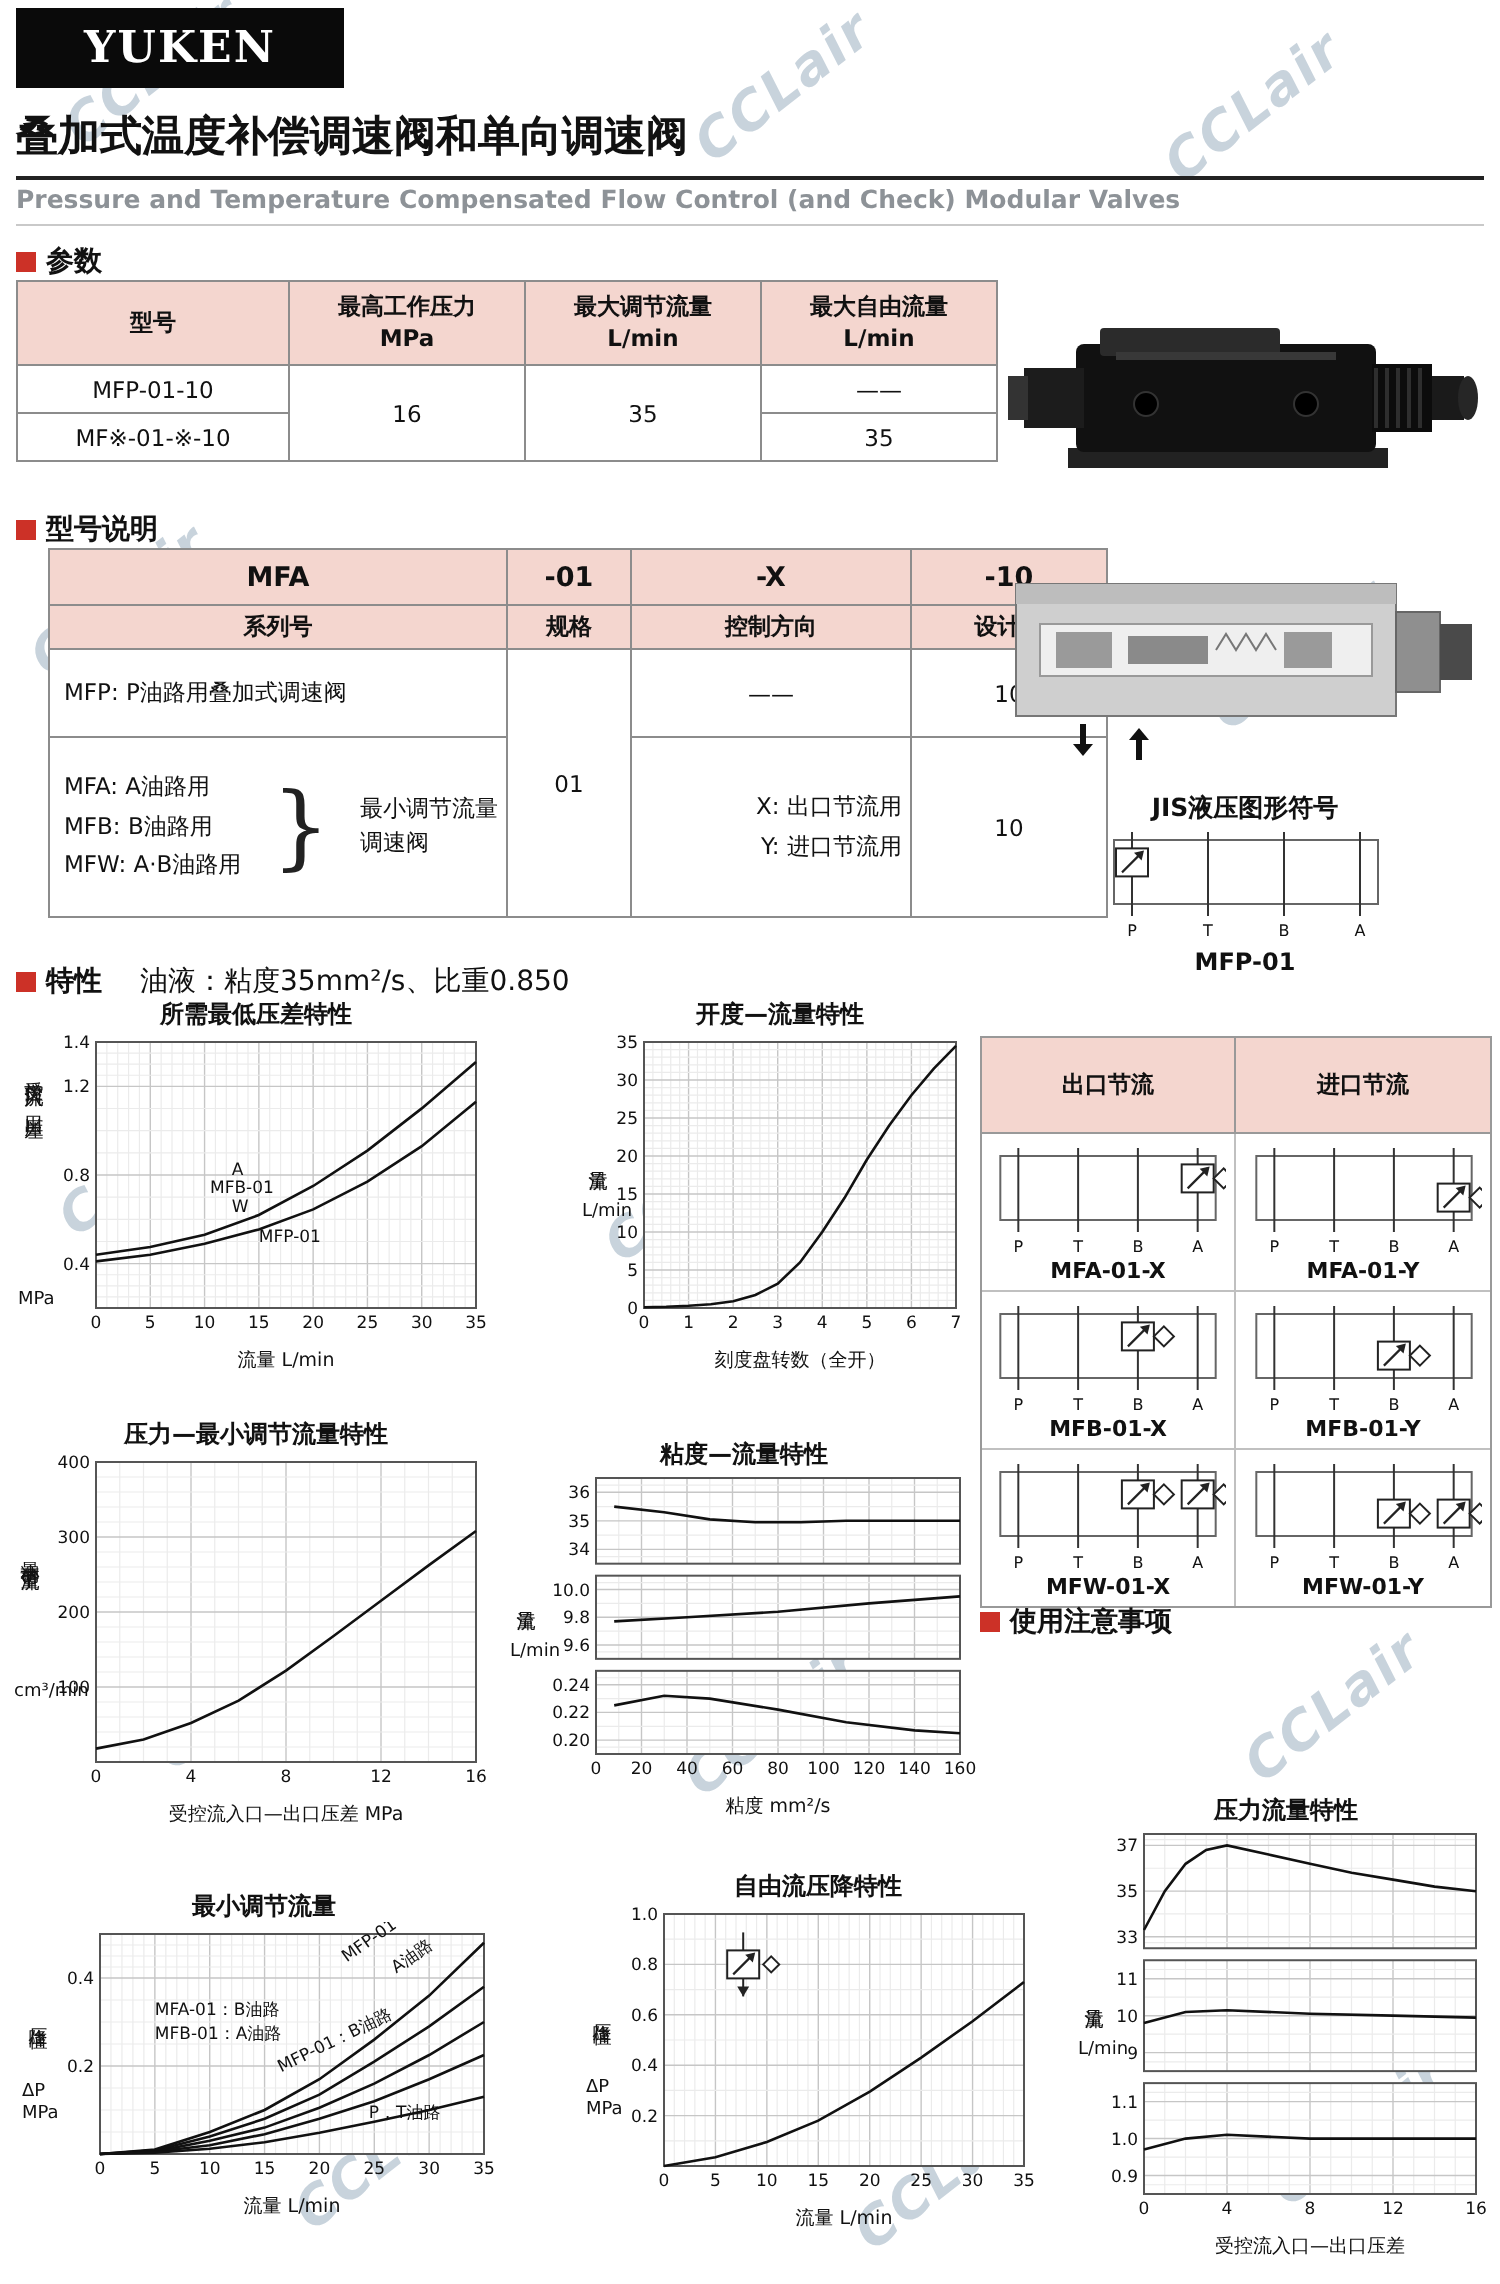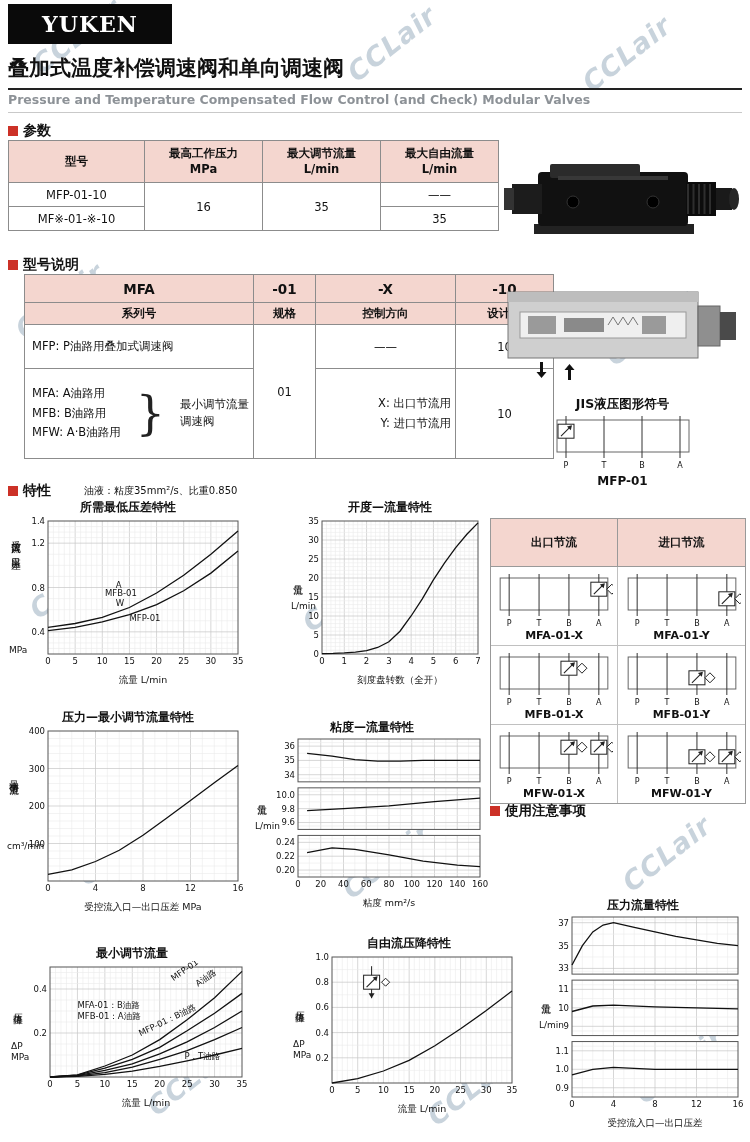--- a/index.html
+++ b/index.html
@@ -5,21 +5,21 @@
   *{margin:0;padding:0;box-sizing:border-box}
   html,body{background:#fff}
   body{width:750px;font-family:"DejaVu Sans","Liberation Sans",sans-serif;color:#111}
   .page{position:relative;width:750px;height:1142px;overflow:hidden;background:#fff}
   .wm{position:absolute;font-style:italic;font-weight:bold;font-size:27px;color:rgba(125,150,172,.42);transform:rotate(-38deg);letter-spacing:1px;white-space:nowrap;pointer-events:none}
   .logo{position:absolute;left:8px;top:4px;width:164px;height:40px;background:#0a0a0a;color:#fff;display:flex;align-items:center;justify-content:center;font-weight:bold;font-size:22px;letter-spacing:1px;font-family:"DejaVu Serif","Liberation Serif",serif}
   .title{position:absolute;left:8px;top:54px;width:734px;font-size:21px;font-weight:bold;border-bottom:2px solid #222;padding-bottom:6px}
   .subtitle{position:absolute;left:8px;top:92px;width:734px;font-size:12.5px;font-weight:bold;color:#8d9297;border-bottom:1px solid #c9c9c9;padding-bottom:5px}
   .sec-head{position:absolute;display:flex;align-items:center;gap:5px;font-size:14px;font-weight:bold}
   .red-sq{display:inline-block;width:10px;height:10px;background:#cc3127;flex:0 0 auto}
-  .traits-note{font-weight:normal;font-size:10px;margin-left:28px}
+  .traits-note{font-weight:normal;font-size:14px;margin-left:14px}
   table{border-collapse:collapse;background:#fff}
   .ptable,.mtable{position:absolute}
   .ptable th,.ptable td{border:1px solid #8c8c8c;font-size:11.5px;text-align:center;vertical-align:middle;padding:1px 3px}
   .ptable th{background:#f4d6cf;font-weight:bold;height:42px;line-height:1.35}
   .ptable td{height:24px}
   .mtable td{border:1px solid #8c8c8c;font-size:11.5px;text-align:center;vertical-align:middle;padding:2px 4px}
   .mtable tr.hdr td{background:#f4d6cf;font-weight:bold;font-size:13.5px;height:28px}
   .mtable tr.hdr2 td{background:#f4d6cf;font-weight:bold;height:22px}
   .mtable td.left{text-align:left;padding-left:7px}
   .mf-block{display:flex;align-items:center;gap:15px}

